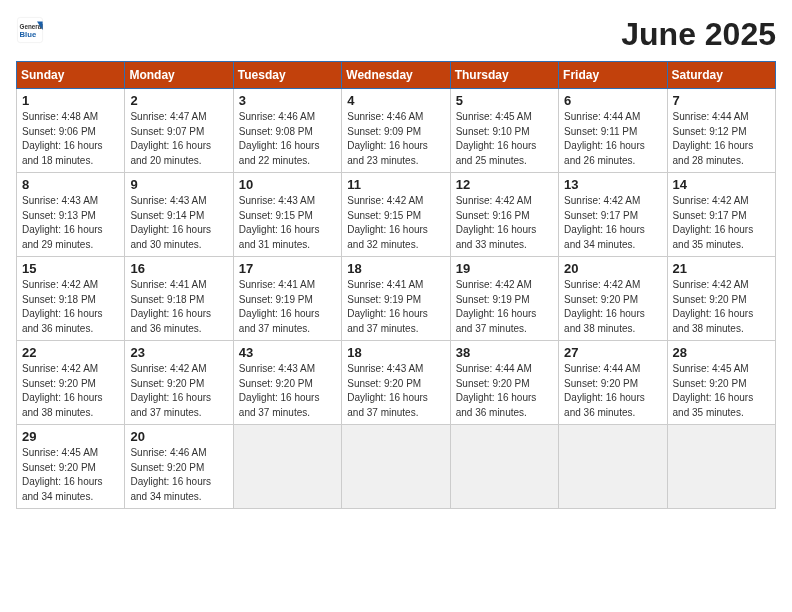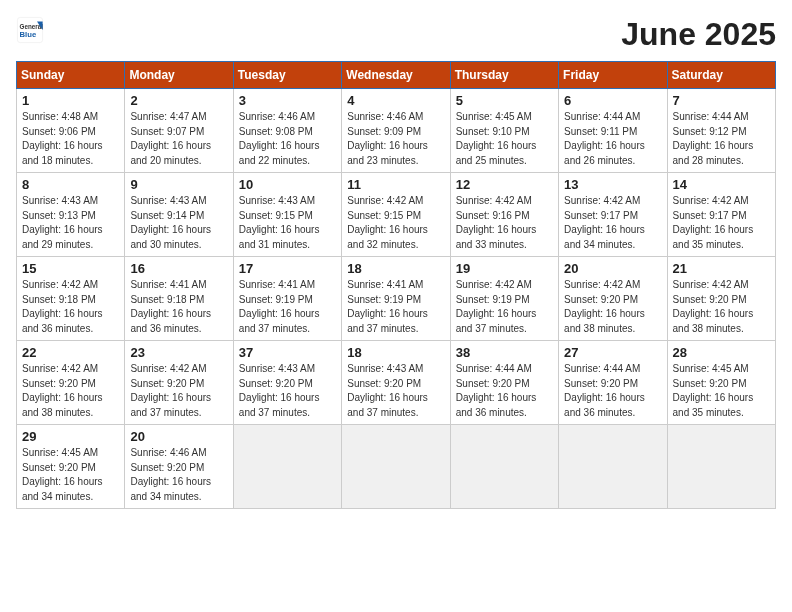--- a/index.html
+++ b/index.html
@@ -157,21 +157,21 @@
         <td><span class="day-number">20</span>
         <span class="day-detail">Sunrise: 4:42 AM<br>Sunset: 9:20 PM<br>Daylight: 16 hours and 38 minutes.</span></td>
         <td><span class="day-number">21</span>
         <span class="day-detail">Sunrise: 4:42 AM<br>Sunset: 9:20 PM<br>Daylight: 16 hours and 38 minutes.</span></td>
       </tr>
       <tr>
         <td><span class="day-number">22</span>
         <span class="day-detail">Sunrise: 4:42 AM<br>Sunset: 9:20 PM<br>Daylight: 16 hours and 38 minutes.</span></td>
         <td><span class="day-number">23</span>
         <span class="day-detail">Sunrise: 4:42 AM<br>Sunset: 9:20 PM<br>Daylight: 16 hours and 37 minutes.</span></td>
-        <td><span class="day-number">37</span>
+        <td><span class="day-number">43</span>
         <span class="day-detail">Sunrise: 4:43 AM<br>Sunset: 9:20 PM<br>Daylight: 16 hours and 37 minutes.</span></td>
         <td><span class="day-number">18</span>
         <span class="day-detail">Sunrise: 4:43 AM<br>Sunset: 9:20 PM<br>Daylight: 16 hours and 37 minutes.</span></td>
         <td><span class="day-number">38</span>
         <span class="day-detail">Sunrise: 4:44 AM<br>Sunset: 9:20 PM<br>Daylight: 16 hours and 36 minutes.</span></td>
         <td><span class="day-number">27</span>
         <span class="day-detail">Sunrise: 4:44 AM<br>Sunset: 9:20 PM<br>Daylight: 16 hours and 36 minutes.</span></td>
         <td><span class="day-number">28</span>
         <span class="day-detail">Sunrise: 4:45 AM<br>Sunset: 9:20 PM<br>Daylight: 16 hours and 35 minutes.</span></td>
       </tr>

